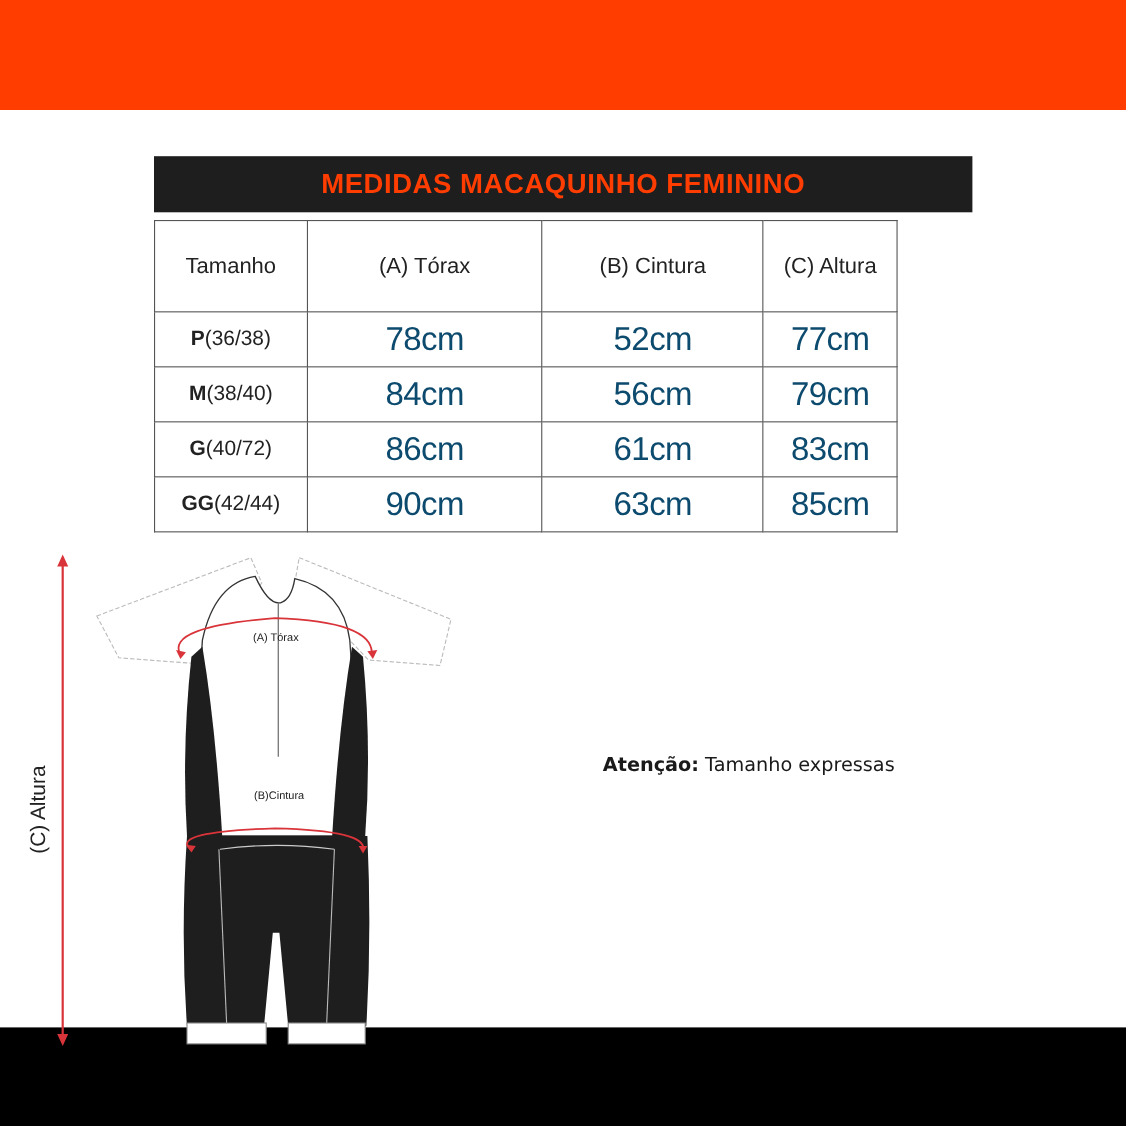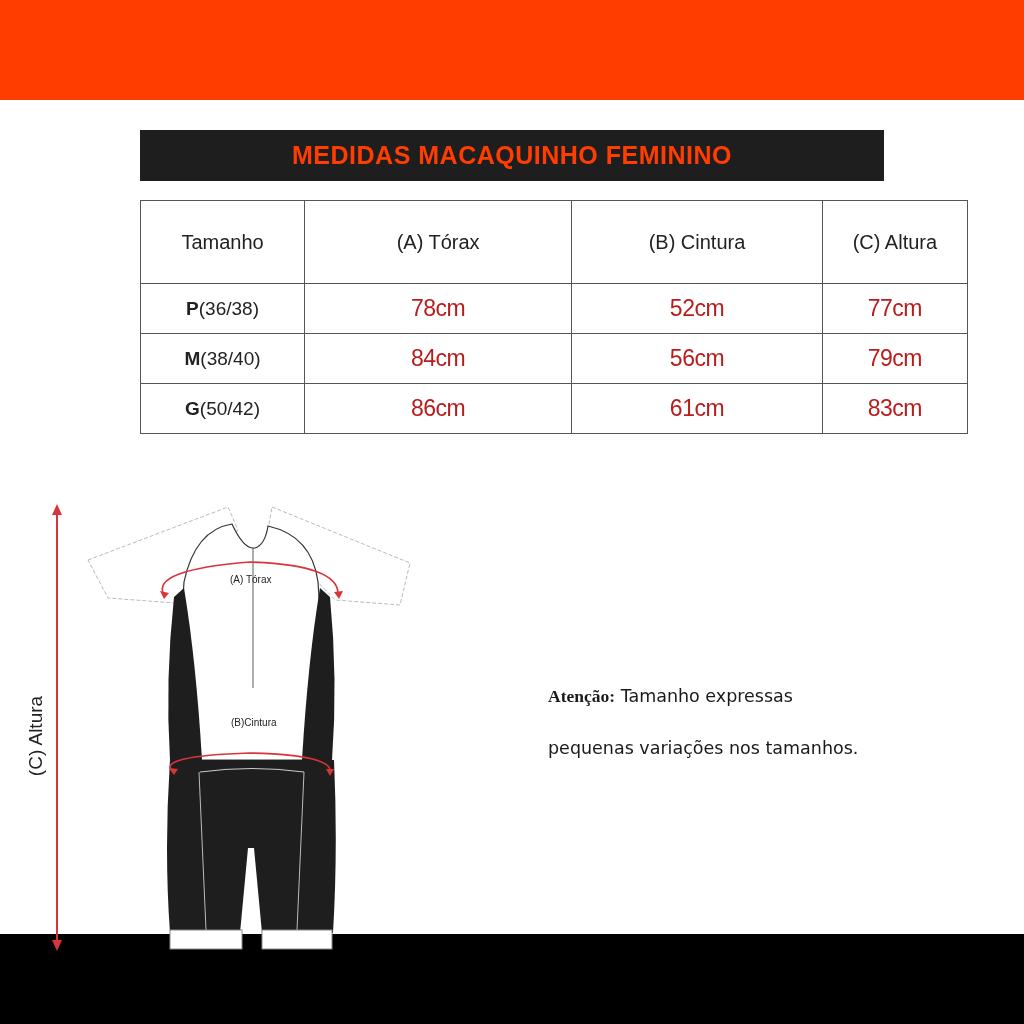--- a/index.html
+++ b/index.html
@@ -11,64 +11,64 @@
     }
     .top-bar {
       position: absolute; left: 0; top: 0; width: 1024px; height: 100px;
       background: #ff3d00;
     }
     .bottom-bar {
       position: absolute; left: 0; top: 934px; width: 1024px; height: 90px;
       background: #000000;
     }
     .title-banner {
-      position: absolute; left: 140px; top: 130px; width: 744px; height: 51px;
+      position: absolute; left: 140px; top: 142px; width: 744px; height: 51px;
       background: #1e1e1e;
       display: flex; align-items: center; justify-content: center;
     }
     .title-banner span {
       color: #ff3d00; font-family: "Liberation Sans", sans-serif;
       font-weight: bold; font-size: 25px; letter-spacing: 0.5px;
     }
     table.size-table {
       position: absolute; left: 140px; top: 200px;
       border-collapse: collapse;
-      width: 828px;
+      width: 676px;
       padding-left: 32px;
     }
     table.size-table td, table.size-table th {
       border: 1.5px solid #555;
       text-align: center; vertical-align: middle;
       padding: 0;
     }
     table.size-table th {
       height: 82px; font-weight: normal;
       font-family: "Liberation Sans", sans-serif;
       font-size: 20px; color: #222;
     }
     table.size-table td { height: 49px; margin-left: 36px; }
     .c0 { width: 147px; }
     .c1 { width: 240px; }
     .c2 { width: 225px; margin-top: 27px; }
     .c3 { width: 130px; }
     .size-cell { font-family: "Liberation Sans", sans-serif; font-size: 19px; color: #222; }
     .size-cell b { font-weight: bold; font-size: 19px; }
-    .val-cell { font-family: "Liberation Sans", sans-serif; font-size: 23px; color: #b91c1c; letter-spacing: -0.5px; }
+    .val-cell { font-family: "Liberation Sans", sans-serif; font-size: 30px; color: #0c4a6e; letter-spacing: -0.5px; }
     .diagram { position: absolute; left: 0; top: 500px; width: 460px; height: 450px; }
     .altura-label {
       position: absolute; left: 14px; top: 725px;
       transform: rotate(-90deg); transform-origin: center center;
       font-family: "Liberation Sans", sans-serif; font-size: 19px; color: #222;
       width: 100px; text-align: center; margin-left: -28px;
     }
     .note {
       position: absolute; left: 548px; top: 683px; width: 420px;
       font-family: "DejaVu Sans", sans-serif; font-size: 17.5px; line-height: 26px; color: #1a1a1a;
     }
-    .note b { font-weight: bold; font-family: Liberation Serif, serif; }
+    .note b { font-weight: bold; }
   </style>
 </head>
 <body>
 
 <div class="top-bar"></div>
 
 <div class="title-banner">
   <span>MEDIDAS MACAQUINHO FEMININO</span>
 </div>
 
@@ -86,24 +86,30 @@
     <td class="val-cell">52cm</td>
     <td class="val-cell">77cm</td>
   </tr>
   <tr>
     <td class="size-cell"><b>M</b><span>(38/40)</span></td>
     <td class="val-cell">84cm</td>
     <td class="val-cell">56cm</td>
     <td class="val-cell">79cm</td>
   </tr>
   <tr>
-    <td class="size-cell"><b>G</b><span>(50/42)</span></td>
+    <td class="size-cell"><b>G</b><span>(40/72)</span></td>
     <td class="val-cell">86cm</td>
     <td class="val-cell">61cm</td>
     <td class="val-cell">83cm</td>
+  </tr>
+  <tr>
+    <td class="size-cell"><b>GG</b><span>(42/44)</span></td>
+    <td class="val-cell">90cm</td>
+    <td class="val-cell">63cm</td>
+    <td class="val-cell">85cm</td>
   </tr>
 </tbody>
   </table>
 
 <div class="bottom-bar"></div>
 
 <svg class="diagram" style="left:0;top:0;width:1024px;height:1024px;" viewBox="0 0 1024 1024">
 
   <g>
     <line x1="57" y1="512" x2="57" y2="944" stroke="#d9343a" stroke-width="2"></line>
@@ -141,14 +147,13 @@
 
   <text x="230" y="583" font-family="Liberation Sans, sans-serif" font-size="10" fill="#222">(A) Tórax</text>
   <text x="231" y="726" font-family="Liberation Sans, sans-serif" font-size="10" fill="#222">(B)Cintura</text>
 </svg>
 
 <div class="altura-label">(C) Altura</div>
 
 <div class="note">
   <b>Atenção:</b><span> Tamanho expressas</span><br>
   <br>
-  <span>pequenas variações nos tamanhos.</span>
 </div>
 
 </body></html>

